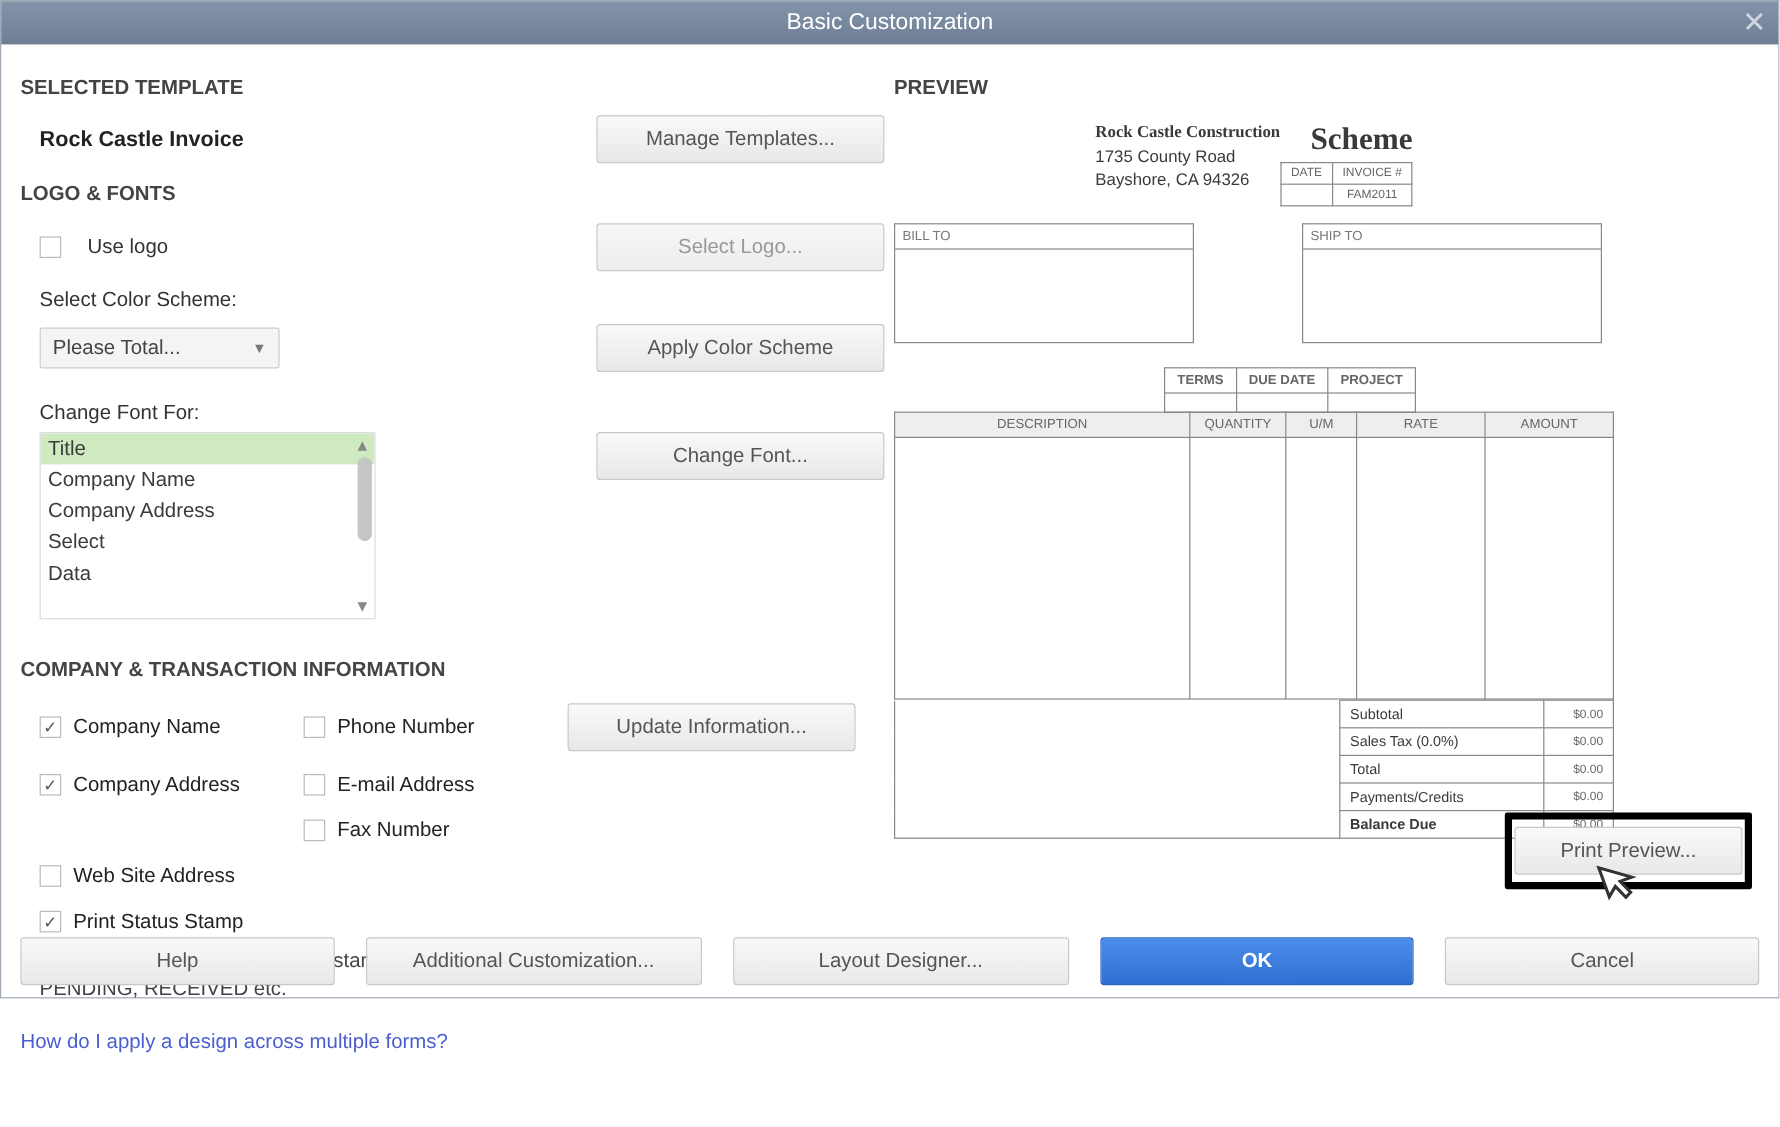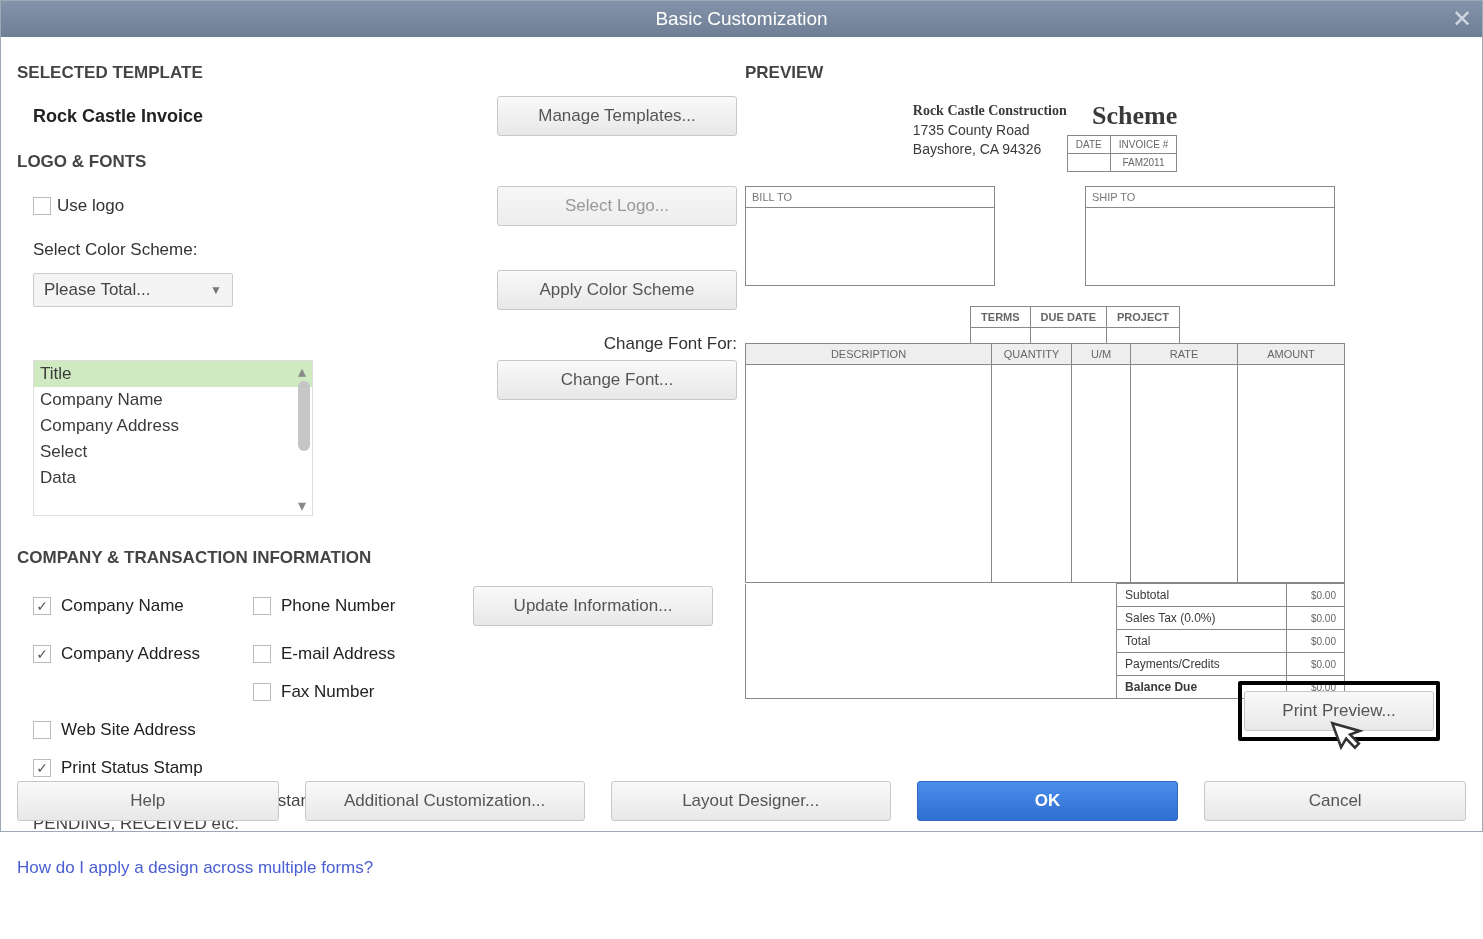--- a/index.html
+++ b/index.html
@@ -86,21 +86,21 @@
   }
   .logo-row {
     display: flex;
     justify-content: space-between;
     align-items: center;
     padding: 6px 0 14px 16px;
   }
   .cb-row {
     display: flex;
     align-items: center;
-    gap: 6px;
+    gap: 22px;
   }
   .cb-box {
     width: 18px; height: 18px;
     border: 1px solid #bbb;
     background: #fff;
     display:flex;align-items:center;justify-content:center;
     font-size:14px;color:#555;
   }
   .label { color: #333; }
   .color-scheme-area { padding: 0 0 10px 16px; }
@@ -241,23 +241,23 @@
   .main-tbl .c-rate{width:100px;}
   .main-tbl .c-amt{width:100px;}
   .footer-tbl{border-collapse:collapse;width:100%;}
   .footer-tbl td{border:1px solid #888;padding:4px 8px;font-size:12px;}
   .footer-tbl .blank{border-left:1px solid #888;border-right:1px solid #888;border-bottom:1px solid #888;}
   .footer-tbl .lbl{width:160px;font-weight:normal;}
   .footer-tbl .lbl.bold{font-weight:bold;}
   .footer-tbl .amt{width:55px;text-align:right;font-size:10px;color:#666;}
   .print-preview-wrap {
     position:absolute;
-    right:42px;
+    right:22px;
     bottom:90px;
-    border:4px solid #000000;
+    border:6px solid #000000;
     padding:6px 2px;
     border-radius:2px;
   }
   .print-preview-wrap .btn{min-width:190px;}
   .cursor-arrow{
     position:absolute;
     right:115px;
     bottom:72px;
     font-size:32px;
     color:#333;
@@ -300,21 +300,21 @@
         <div style="display:flex;justify-content:space-between;align-items:center;">
           <div class="dropdown">
             <span>Please Total...</span>
             <span class="caret">▼</span>
           </div>
           <button class="btn">Apply Color Scheme</button>
         </div>
       </div>
 
       <div class="font-area">
-        <div class="label" style="margin:14px 0 6px 12px;text-align:right;">Change Font For:</div>
+        <div class="label" style="margin:14px 0 6px 0;">Change Font For:</div>
         <div style="display:flex;justify-content:space-between;align-items:flex-start;">
           <div class="font-list">
             <div class="item selected">Title</div>
             <div class="item">Company Name</div>
             <div class="item">Company Address</div>
             <div class="item">Select</div>
             <div class="item">Data</div>
             <div class="scroll-ind-up">▴</div>
             <div class="scroll-track">
               <div class="scroll-thumb"></div>

